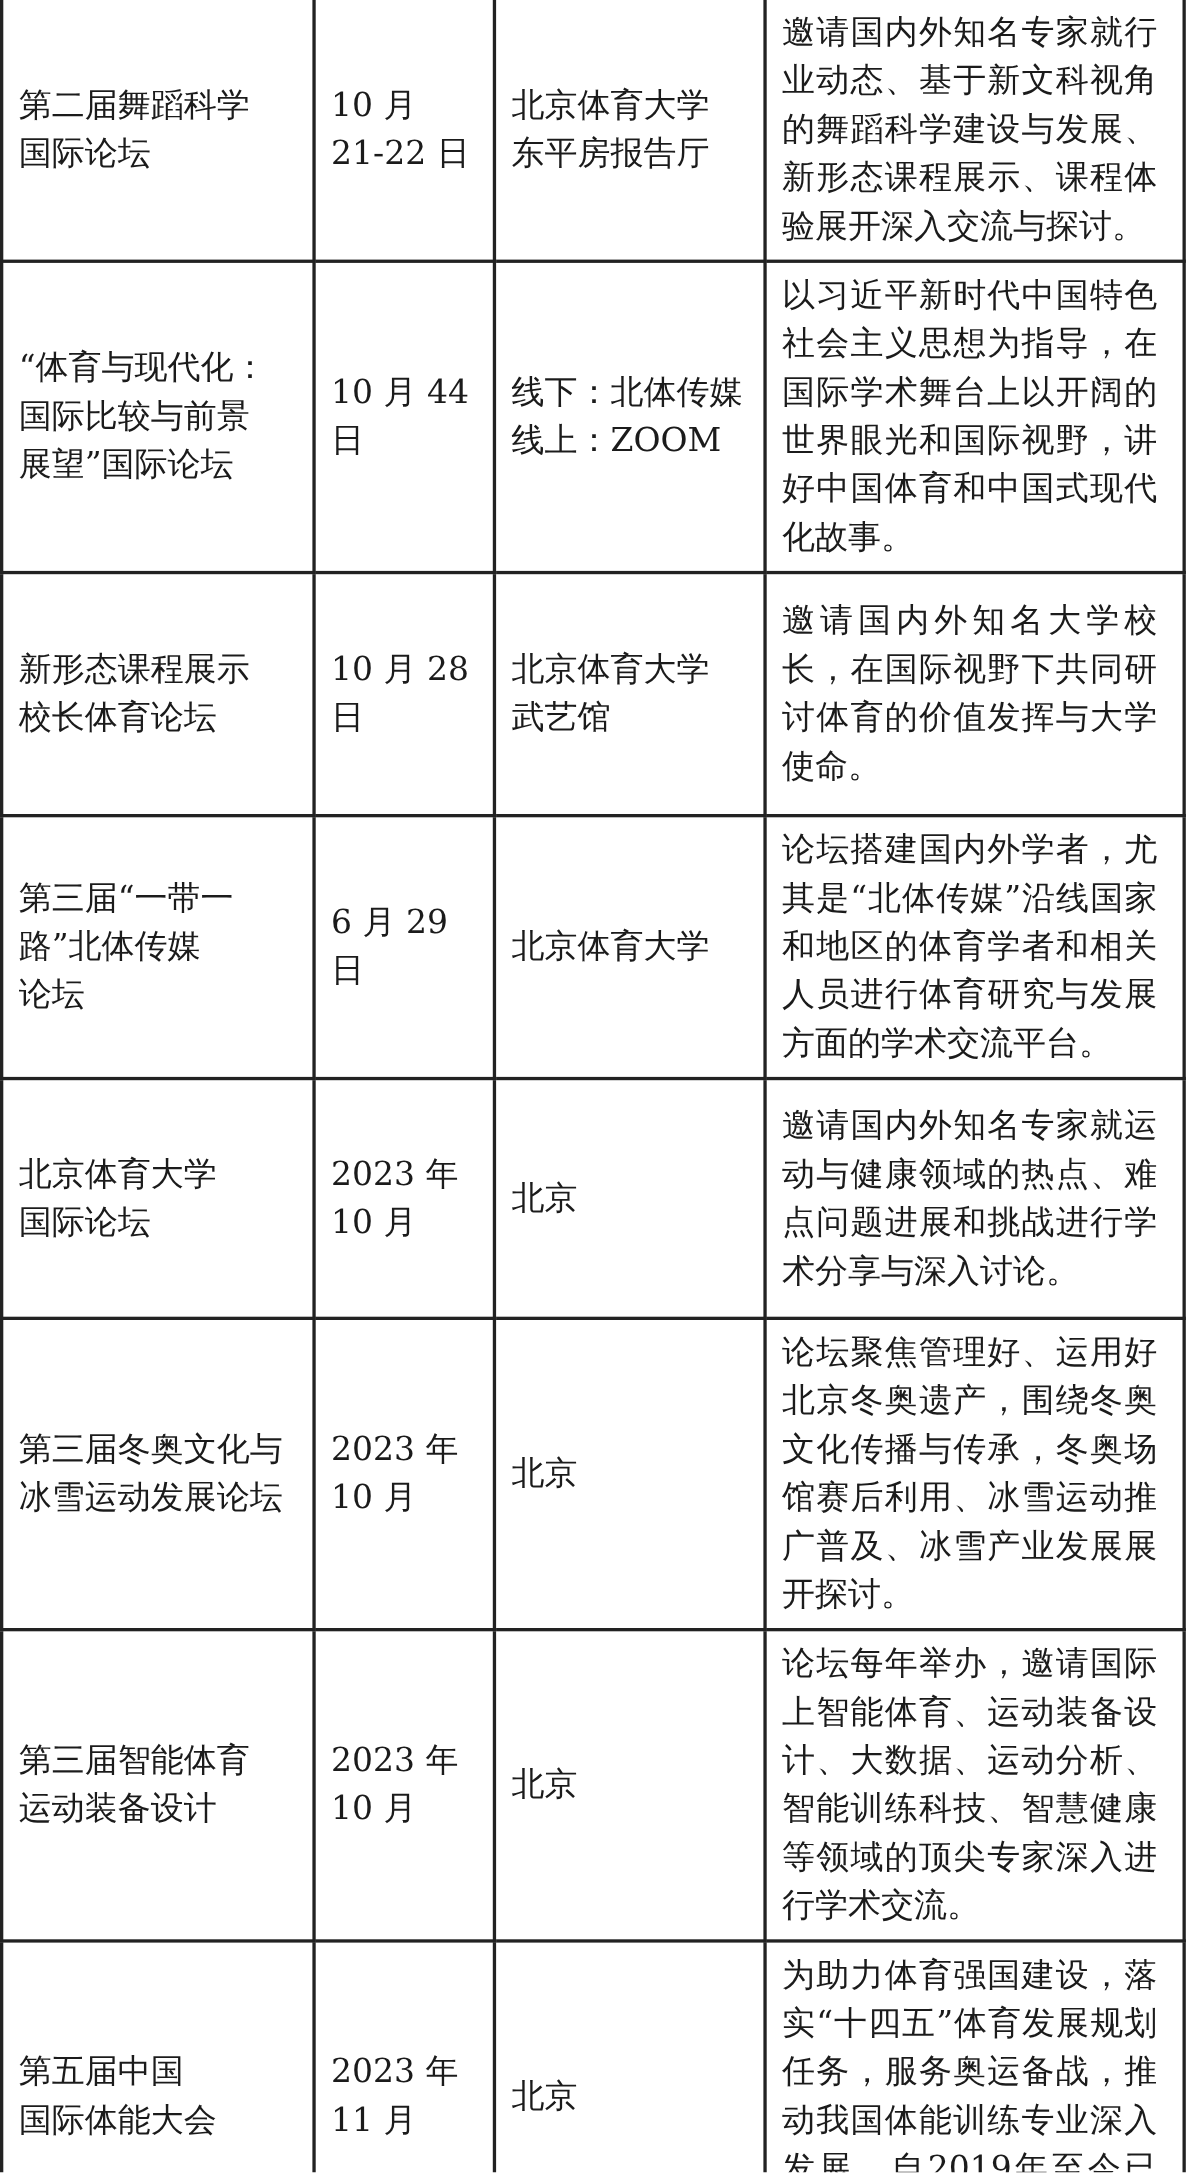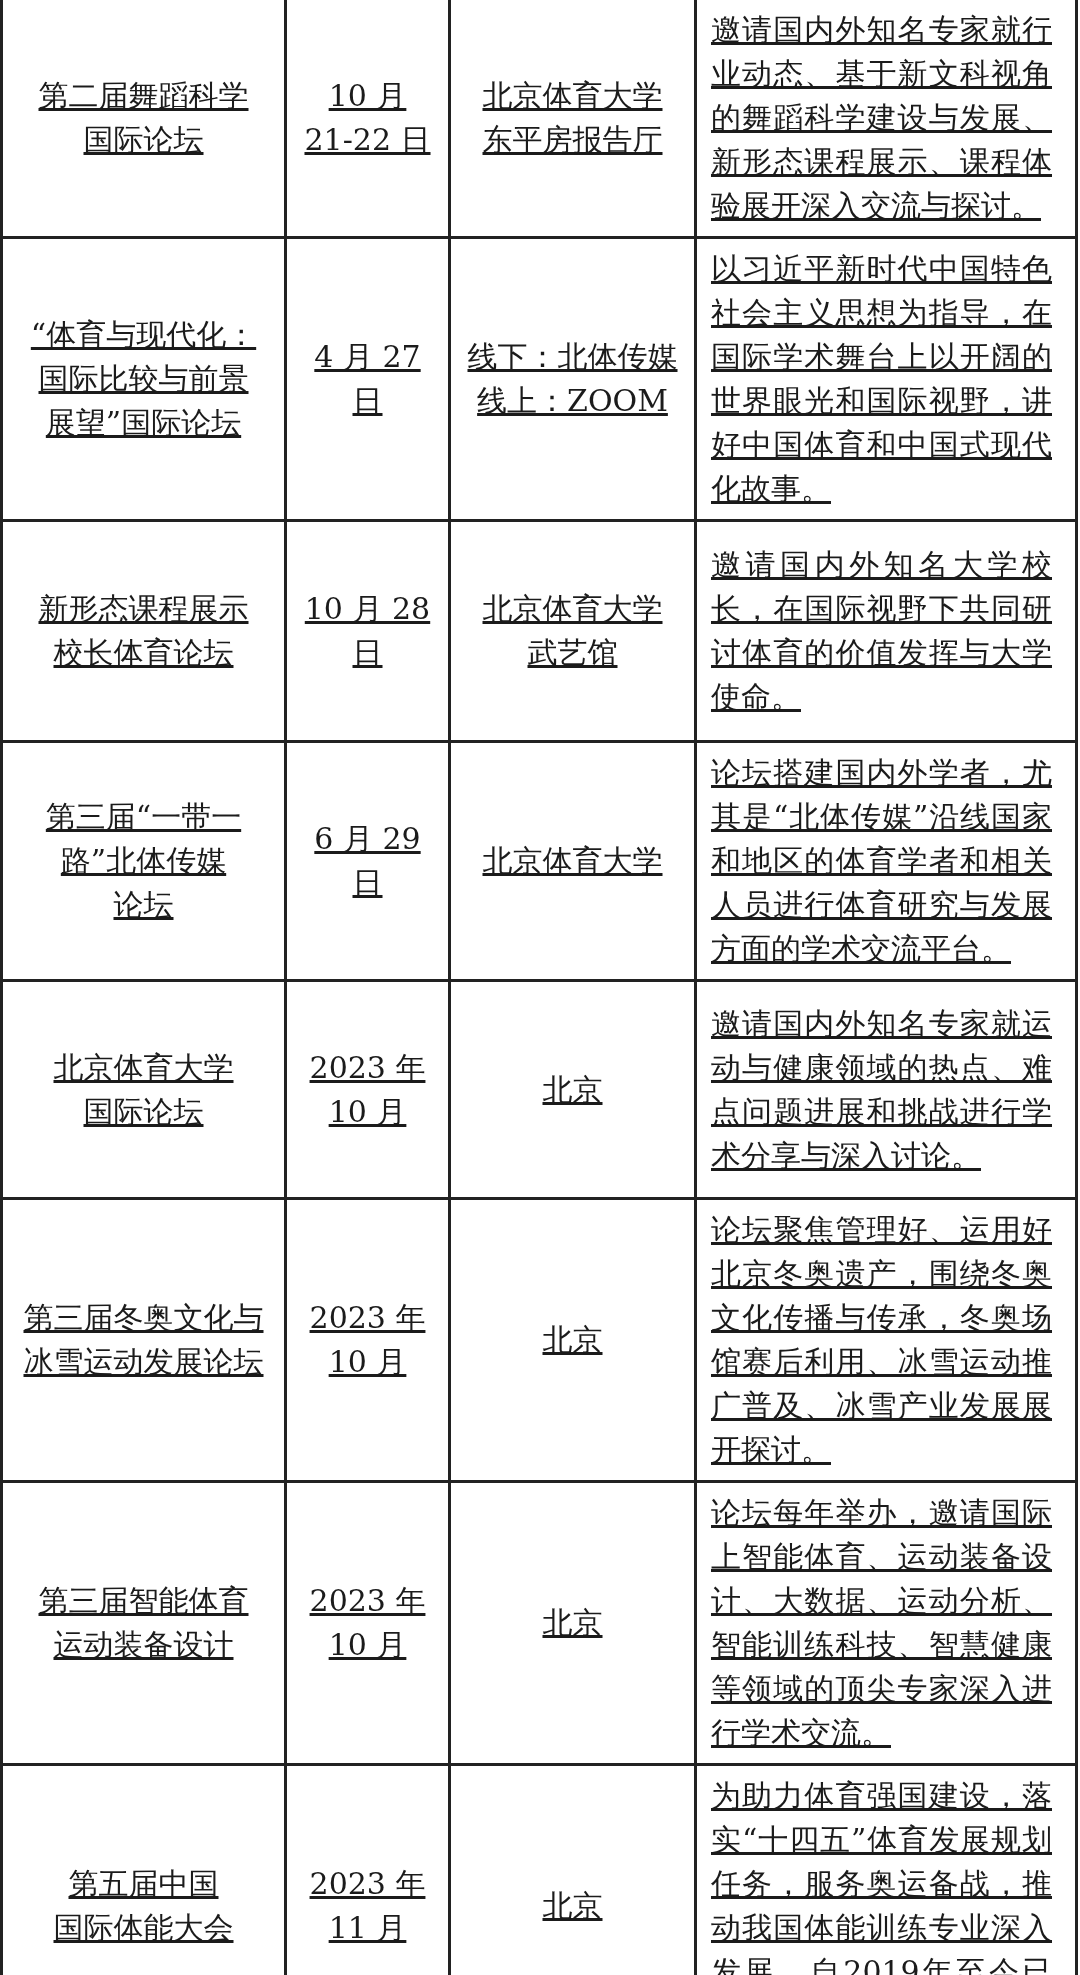--- a/index.html
+++ b/index.html
@@ -22,32 +22,31 @@
     width: 1075px;
     margin: 0;
   }
   table.forums td {
     border: 3px solid #222222;
     vertical-align: middle;
     font-size: 30px;
     line-height: 44px;
     box-sizing: border-box;
     overflow: hidden;
-    text-decoration: underline;
   }
   
   table.forums tr:first-child td { border-top: none; }
 
   col.c-name  { width: 284px; }
   col.c-date  { width: 164px; }
   col.c-venue { width: 246px; }
   col.c-desc  { width: 381px; }
 
   td.cell-center {
-    text-align: center;
+    text-align: left;
     white-space: pre-line;
     padding: 4px 14px;
   }
   td.cell-desc {
     text-align: justify;
     text-align-last: left;
     padding: 8px 23px 8px 14px;
     line-break: strict;
   }
   
@@ -78,21 +77,21 @@
         <td class="cell-center">10 月
 21-22 日</td>
         <td class="cell-center">北京体育大学
 东平房报告厅</td>
         <td class="cell-desc">邀请国内外知名专家就行业动态、基于新文科视角的舞蹈科学建设与发展、新形态课程展示、课程体验展开深入交流与探讨。</td>
       </tr>
       <tr class="r2">
         <td class="cell-center">“体育与现代化：
 国际比较与前景
 展望”国际论坛</td>
-        <td class="cell-center">4 月 27
+        <td class="cell-center">10 月 44
 日</td>
         <td class="cell-center">线下：北体传媒
 线上：ZOOM</td>
         <td class="cell-desc">以习近平新时代中国特色社会主义思想为指导，在国际学术舞台上以开阔的世界眼光和国际视野，讲好中国体育和中国式现代化故事。</td>
       </tr>
       <tr class="r3">
         <td class="cell-center">新形态课程展示
 校长体育论坛</td>
         <td class="cell-center">10 月 28
 日</td>

